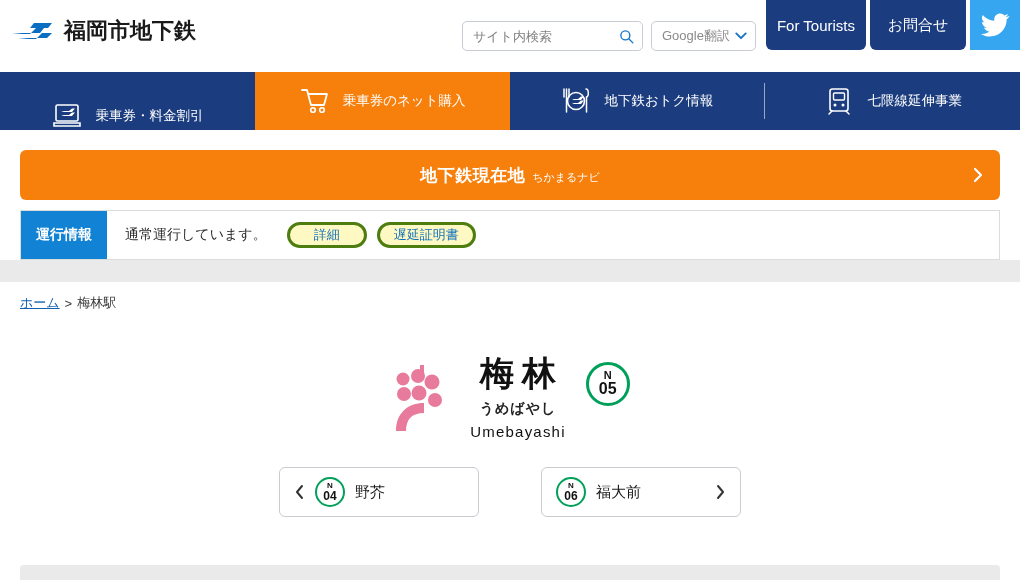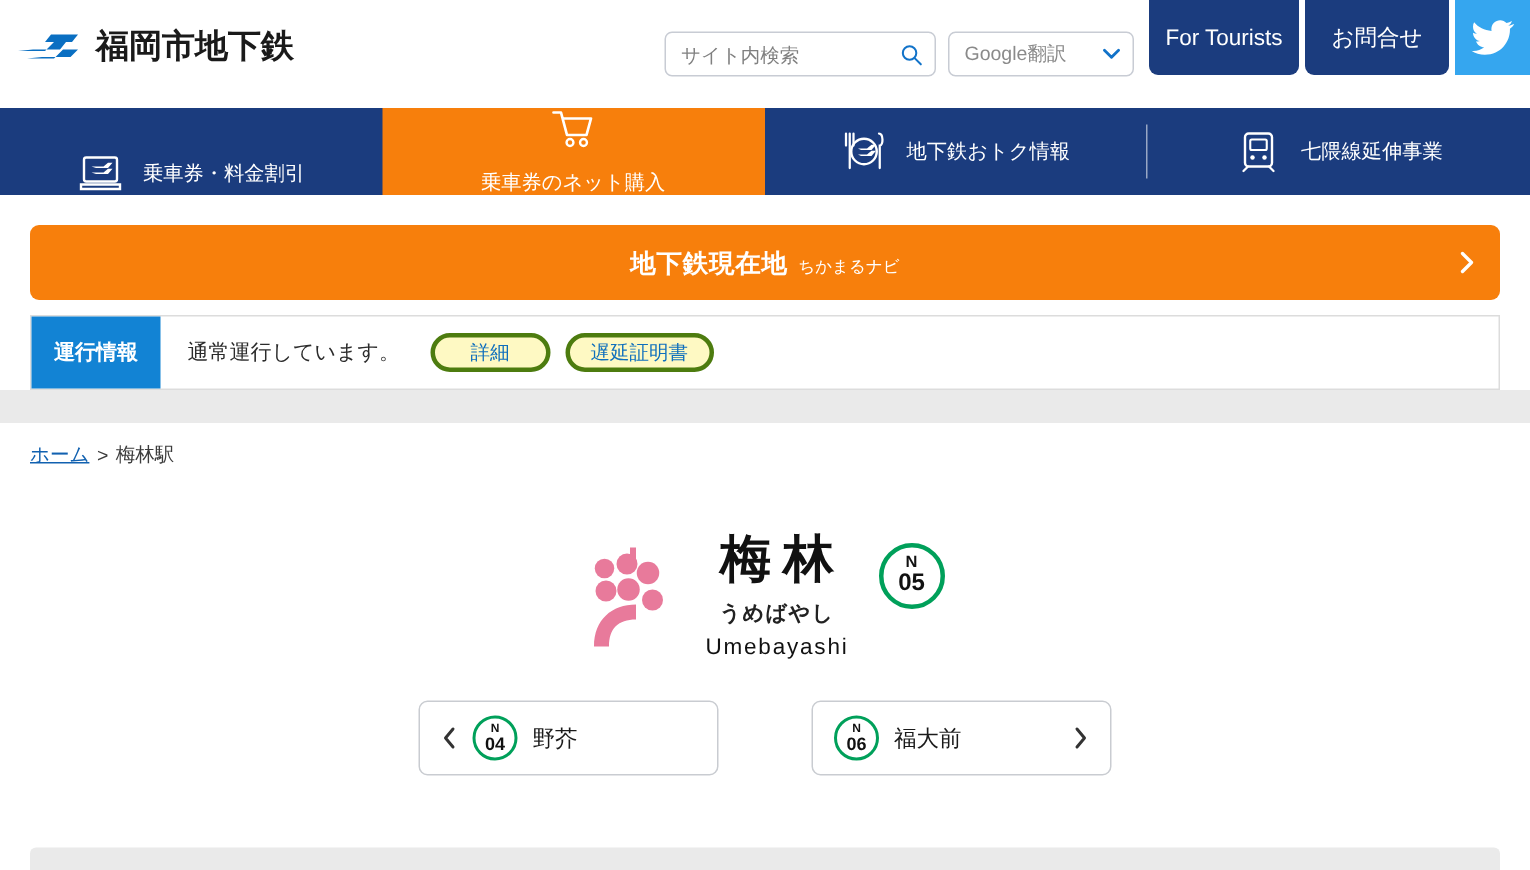--- a/index.html
+++ b/index.html
@@ -56,21 +56,21 @@
     color: #333;
     background: transparent;
     width: 100%;
     font-family: "Liberation Sans", "DejaVu Sans", sans-serif;
   }
   .search-input::placeholder { color: #808080; }
   .search-icon { width: 15px; height: 15px; flex: none; }
 
   .translate-wrap {
     display: flex; align-items: center; justify-content: space-between;
-    width: 124px; height: 30px;
+    width: 105px; height: 30px;
     border: 1px solid #c8ccd4;
     border-radius: 5px;
     background: #fff;
     margin-top: 21px; margin-left: 8px;
     padding: 0 8px 0 10px;
     font-size: 13px;
     color: #8a8a8a;
     cursor: pointer;
   }
   .chev-down { width: 12px; height: 8px; flex: none; }
@@ -107,21 +107,21 @@
   .nav-item {
     display: flex; align-items: center; justify-content: center;
     gap: 12px;
     color: #ffffff;
     font-size: 13.5px;
     cursor: pointer;
     position: relative;
     white-space: nowrap;
   }
   .nav-item.n1 { width: 255px; margin-top: 29px; }
-  .nav-item.n2 { width: 255px; background: #f77f0c; flex-direction: column; }
+  .nav-item.n2 { width: 255px; background: #f77f0c; }
   .nav-item.n3 { width: 255px; }
   .nav-item.n4 { width: 255px; }
   .nav-sep {
     width: 1px; height: 36px;
     background: rgba(255,255,255,0.55);
     align-self: center;
   }
   .nav-icon { width: 32px; height: 30px; flex: none; }
 
   

